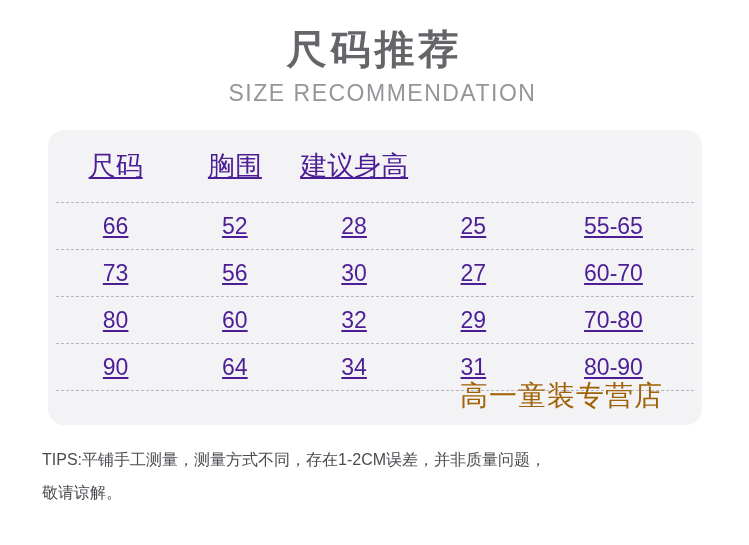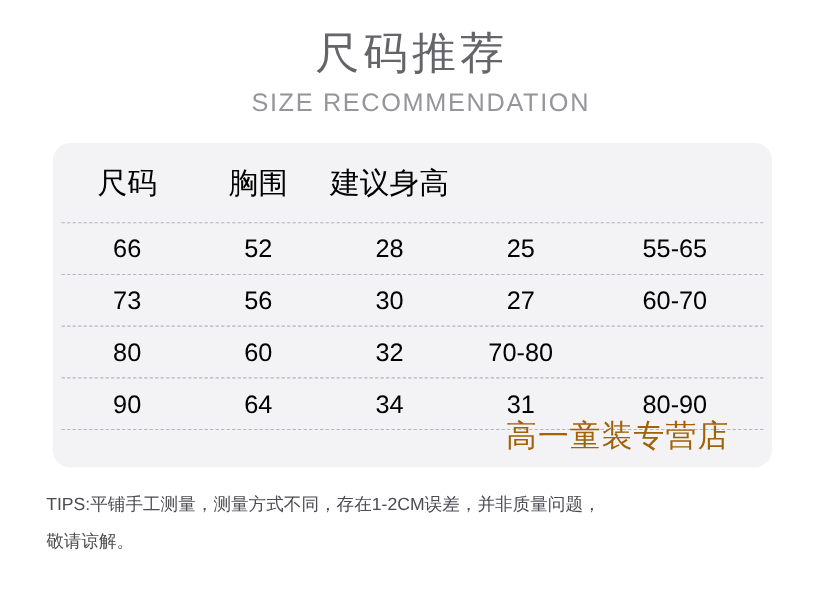--- a/index.html
+++ b/index.html
@@ -17,20 +17,21 @@
   }
   .header {
     text-align: center;
     padding-top: 27px;
   }
   .title-zh {
     font-size: 40px;
     color: #646469;
     letter-spacing: 4px;
     line-height: 1.1;
+    font-weight: bold;
   }
   .title-en {
     margin-top: 9px;
     font-size: 23px;
     color: #95959a;
     letter-spacing: 1.5px;
     padding-left: 16px;
   }
   .card {
     position: absolute;
@@ -42,21 +43,22 @@
     border-radius: 16px;
     box-sizing: border-box;
     padding: 0 8px;
   }
   .trow {
     display: grid;
     grid-template-columns: 1fr 1fr 1fr 1fr 1.35fr;
     align-items: center;
     text-align: center;
     border-bottom: 1px dashed #b5b5bd;
-    color: #000000;
+    color: #4c1d95;
+    text-decoration: underline;
   }
   .trow.head {
     height: 72px;
     font-size: 27px;
   }
   .trow.data {
     height: 46px;
     font-size: 23px;
   }
   .watermark {
@@ -109,20 +111,21 @@
       <div>56</div>
       <div>30</div>
       <div>27</div>
       <div>60-70</div>
     </div>
 
     <div class="trow data">
       <div>80</div>
       <div>60</div>
       <div>32</div>
+      <div>29</div>
       <div>70-80</div>
     </div>
 
     <div class="trow data">
       <div>90</div>
       <div>64</div>
       <div>34</div>
       <div>31</div>
       <div>80-90</div>
     </div>

